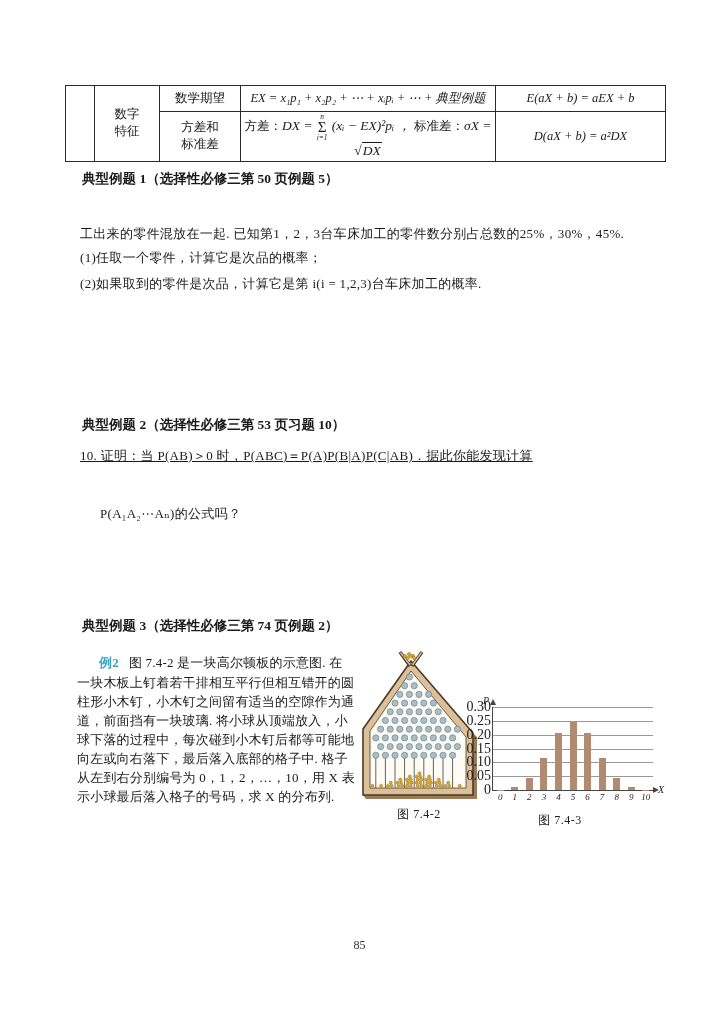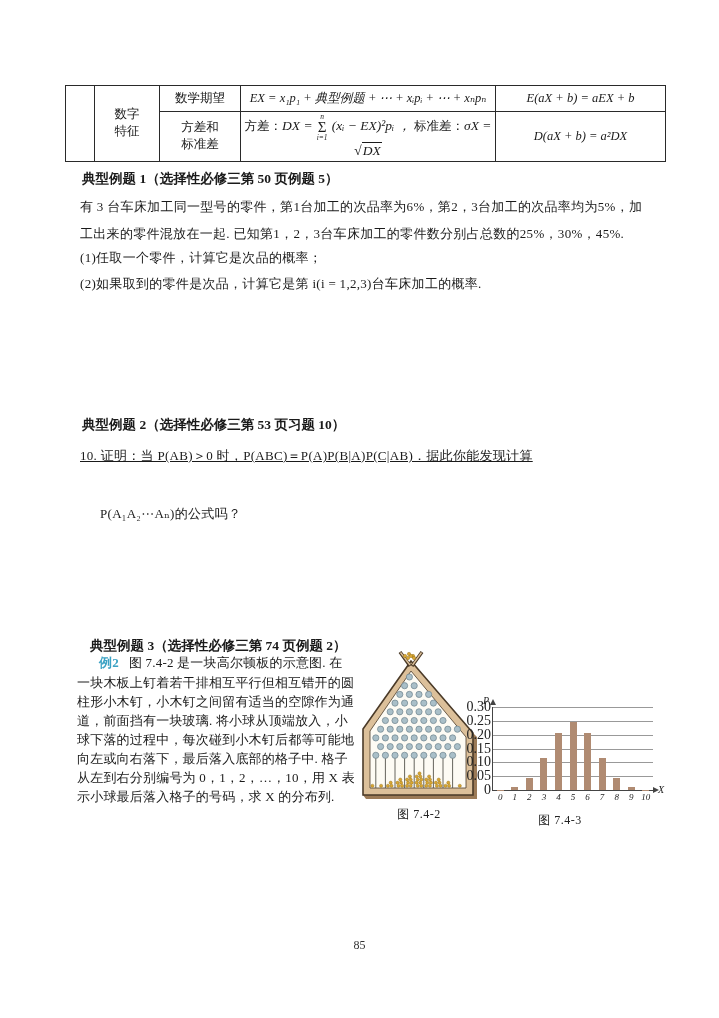--- a/index.html
+++ b/index.html
@@ -58,21 +58,21 @@
 
   <table class="sum-table">
     <tbody>
         <tr>
       <td class="c0" rowspan="2"></td>
       <td class="c1" rowspan="2">
         <div>数字</div>
         <div>特征</div>
       </td>
       <td class="c2">数学期望</td>
-      <td class="c3 math">EX = x₁p₁ + 典型例题 + ⋯ + xᵢpᵢ + ⋯ + xₙpₙ</td>
+      <td class="c3 math">EX = x₁p₁ + x₂p₂ + ⋯ + xᵢpᵢ + ⋯ + 典型例题</td>
       <td class="c4 math">E(aX + b) = aEX + b</td>
     </tr>
     <tr>
       <td class="c2">
         <div>方差和</div>
         <div>标准差</div>
       </td>
       <td class="c3">
         <span class="cjk">方差：</span><span class="math">DX =</span>
         <span class="sum-block">
@@ -83,30 +83,29 @@
         <span class="math">(xᵢ − EX)²pᵢ ，</span>
         <span class="cjk">标准差：</span><span class="math">σX =</span>
         <span class="math"><span>√</span><span class="sqrt-arg">DX</span></span>
       </td>
       <td class="c4 math">D(aX + b) = a²DX</td>
     </tr>
   </tbody>
     </table>
 
   <div class="ex-heading" style="top:170px;">典型例题 1（选择性必修三第 50 页例题 5）</div>
-  <div class="body-line" style="top:198px;">有 3 台车床加工同一型号的零件，第1台加工的次品率为6%，第2，3台加工的次品率均为5%，加</div>
   <div class="body-line" style="top:225px;">工出来的零件混放在一起. 已知第1，2，3台车床加工的零件数分别占总数的25%，30%，45%.</div>
   <div class="body-line" style="top:249px;">(1)任取一个零件，计算它是次品的概率；</div>
   <div class="body-line" style="top:275px;">(2)如果取到的零件是次品，计算它是第 i(i = 1,2,3)台车床加工的概率.</div>
 
   <div class="ex-heading" style="top:416px;">典型例题 2（选择性必修三第 53 页习题 10）</div>
   <div class="body-line" style="top:447px;text-decoration:underline;">10. 证明：当 P(AB)＞0 时，P(ABC)＝P(A)P(B|A)P(C|AB)．据此你能发现计算</div>
   <div class="body-line" style="top:474px;left:100px;margin-top:31px;">P(A₁A₂⋯Aₙ)的公式吗？</div>
 
-  <div class="ex-heading" style="top:637px;margin-left:8px;">典型例题 3（选择性必修三第 74 页例题 2）</div>
+  <div class="ex-heading" style="top:617px;">典型例题 3（选择性必修三第 74 页例题 2）</div>
   <div class="ex3-line" style="top:654px;left:99px;">
     <span class="tag-blue">例2</span><span>图 7.4-2 是一块高尔顿板的示意图. 在</span>
   </div>
   <div class="ex3-line" style="top:674px;">一块木板上钉着若干排相互平行但相互错开的圆</div>
   <div class="ex3-line" style="top:693px;">柱形小木钉，小木钉之间留有适当的空隙作为通</div>
   <div class="ex3-line" style="top:712px;">道，前面挡有一块玻璃. 将小球从顶端放入，小</div>
   <div class="ex3-line" style="top:731px;">球下落的过程中，每次碰到小木钉后都等可能地</div>
   <div class="ex3-line" style="top:750px;">向左或向右落下，最后落入底部的格子中. 格子</div>
   <div class="ex3-line" style="top:769px;">从左到右分别编号为 0，1，2，…，10，用 X 表</div>
   <div class="ex3-line" style="top:788px;">示小球最后落入格子的号码，求 X 的分布列.</div>

